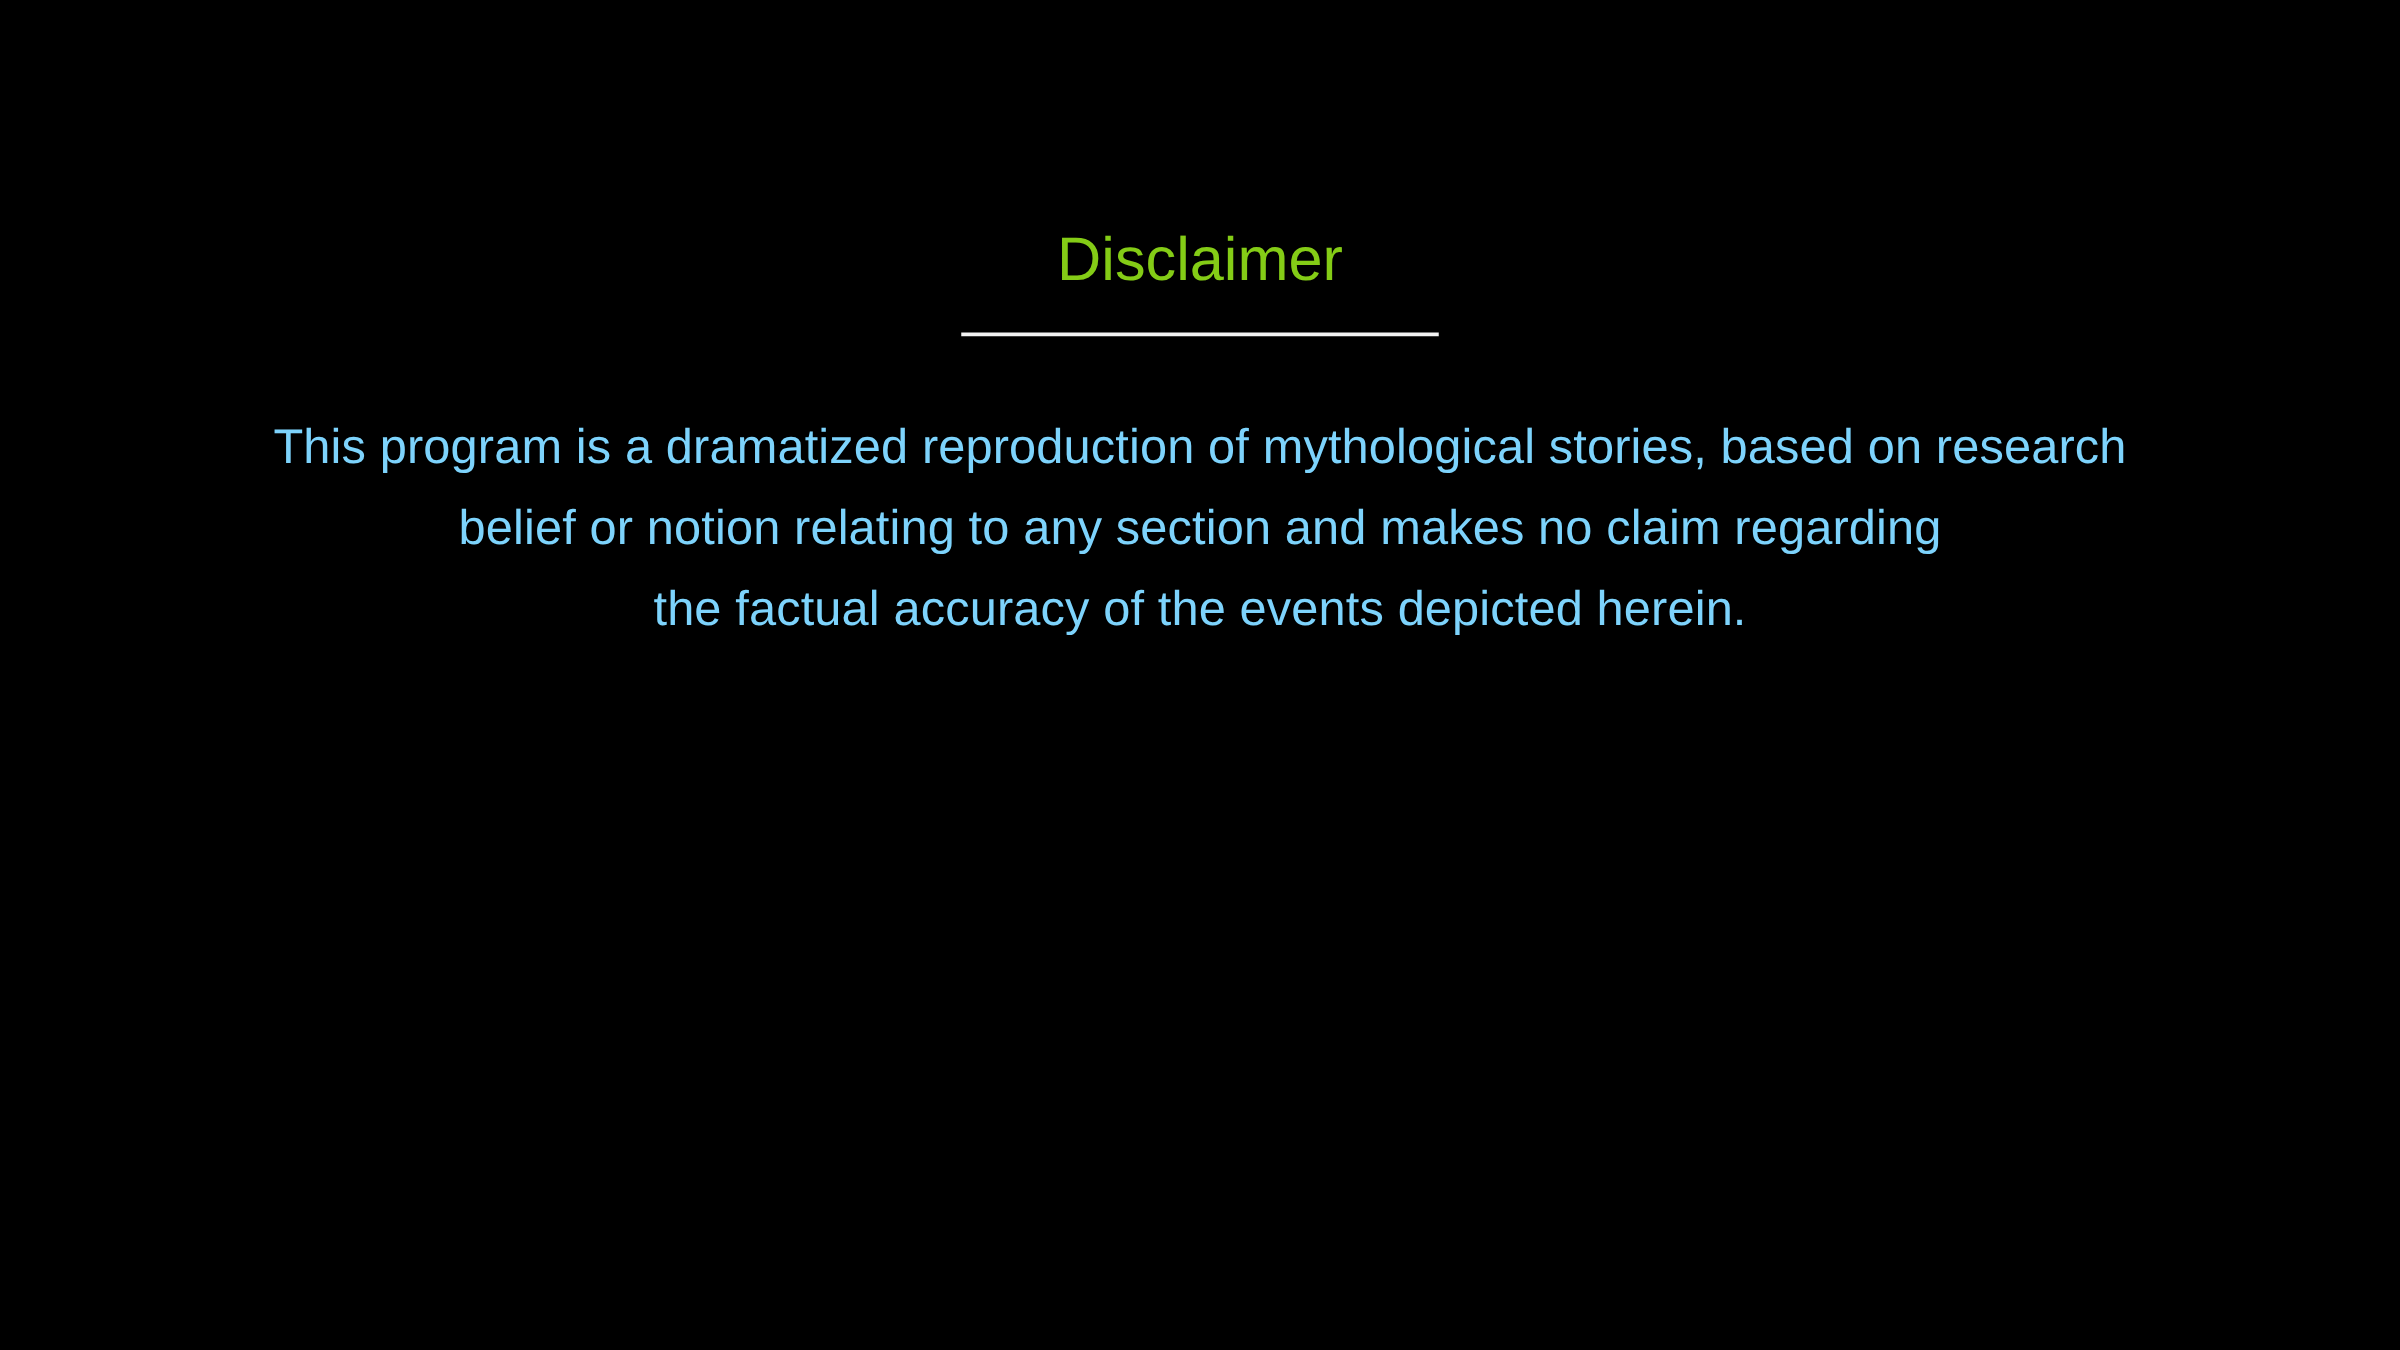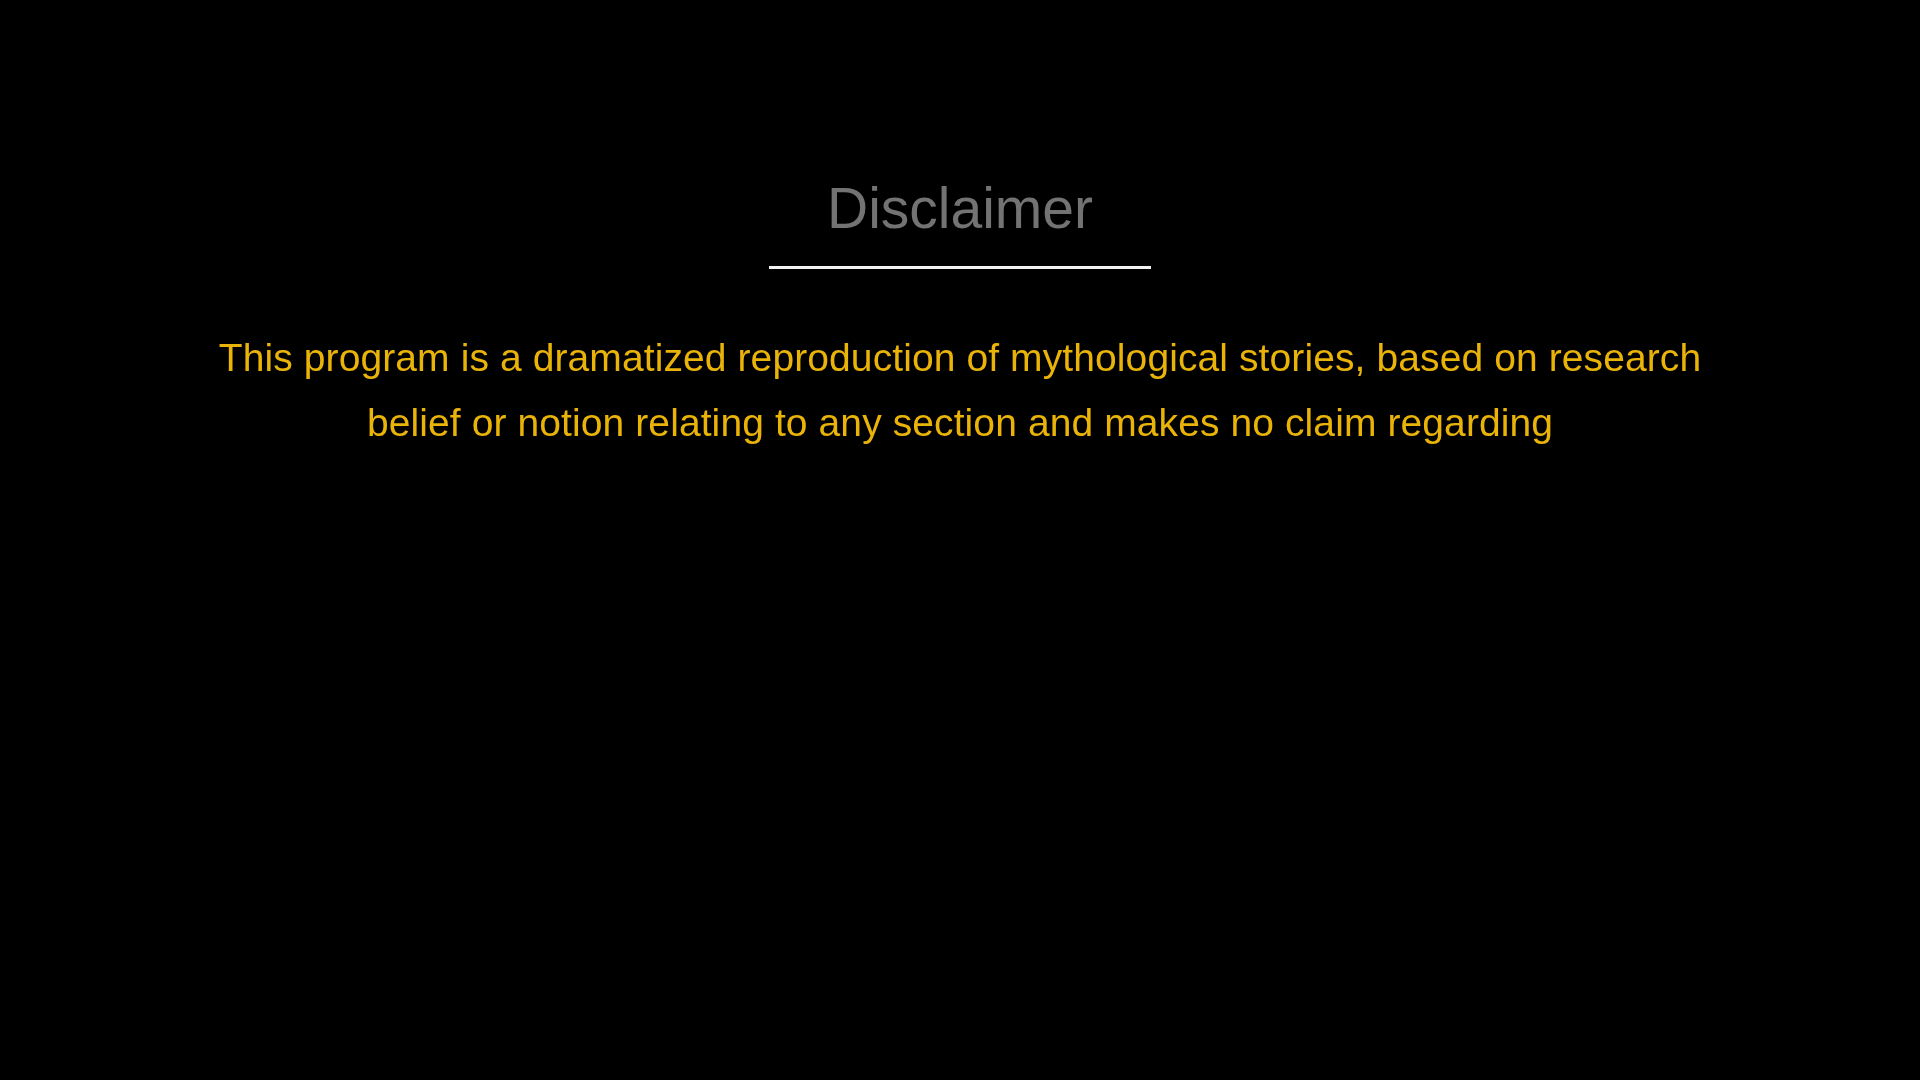--- a/index.html
+++ b/index.html
@@ -26,24 +26,24 @@
   .title-block {
     position: absolute;
     left: 0;
     top: 172px;
     width: 1920px;
     text-align: center;
   }
 
   .slide-title {
     display: block;
-    font-size: 57px;
+    font-size: 49px;
     line-height: 72px;
     font-weight: 400;
-    color: #737373;
+    color: #84cc16;
     letter-spacing: 0px;
     white-space: pre;
   }
 
   .title-rule {
     position: absolute;
     left: 769px;
     top: 266px;
     width: 382px;
     height: 3px;
@@ -57,34 +57,35 @@
     top: 325px;
     width: 1920px;
     text-align: center;
   }
 
   .body-line {
     display: block;
     font-size: 39px;
     line-height: 65px;
     font-weight: 400;
-    color: #eab308;
+    color: #7dd3fc;
     letter-spacing: 0.1px;
     white-space: pre;
   }
 </style>
 </head>
 <body>
 
 <div class="slide">
 
   <div class="title-block">
     <span class="slide-title">Disclaimer</span>
   </div>
 
   <div class="title-rule"></div>
 
   <div class="disclaimer-body">
     <span class="body-line">This program is a dramatized reproduction of mythological stories, based on research</span>
     <span class="body-line">belief or notion relating to any section and makes no claim regarding</span>
+    <span class="body-line">the factual accuracy of the events depicted herein.</span>
   </div>
 
 </div>
 
 </body></html>

